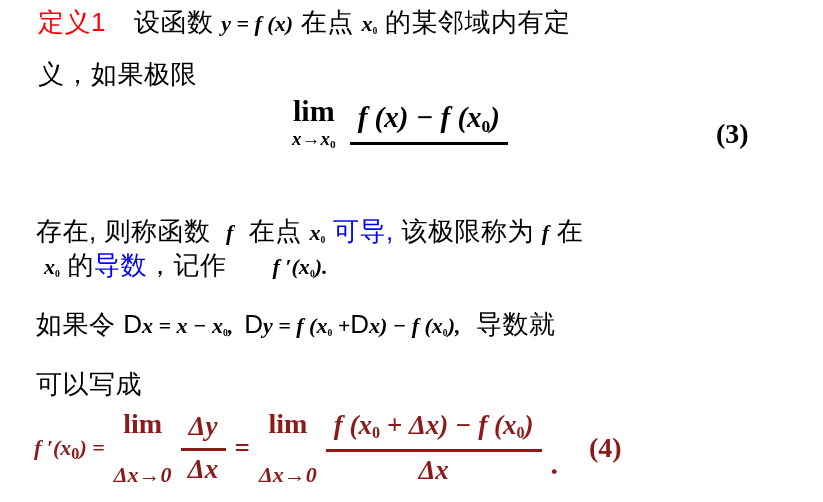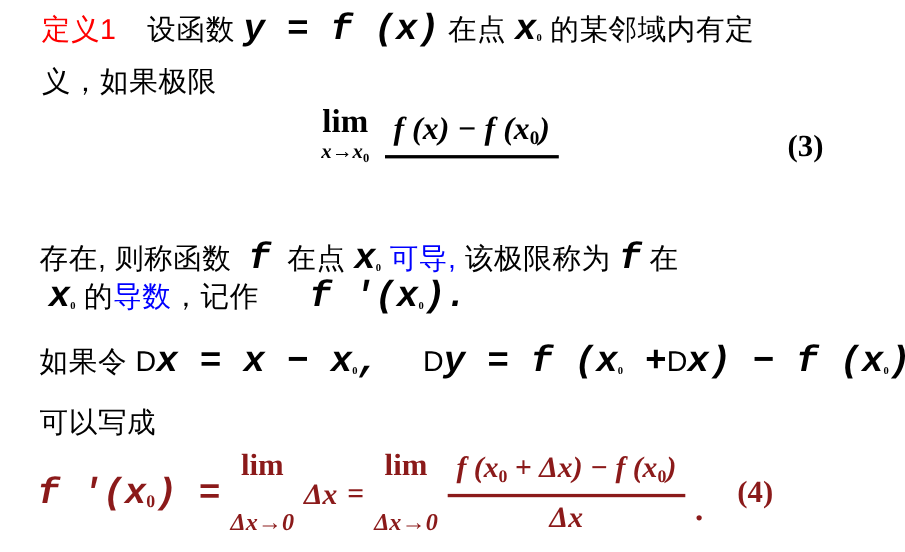--- a/index.html
+++ b/index.html
@@ -6,21 +6,21 @@
   html,body { background:#ffffff; }
   .slide {
     position:relative; width:823px; height:502px; background:#ffffff;
     overflow:hidden; color:#000;
     font-family:"Liberation Sans","DejaVu Sans",sans-serif;
   }
   .line { position:absolute; white-space:pre; line-height:1.25; }
   .cn  { font-family:"Liberation Sans","DejaVu Sans",sans-serif; font-weight:400; font-size:26px; letter-spacing:0.5px; }
   .red { color:#ff0000; }
   .blue{ color:#0000ff; }
-  .mi  { font-family:Liberation Mono, monospace; font-style:italic; font-weight:700; font-size:33px; }
+  .mi  { font-family:Liberation Serif, serif; font-style:italic; font-weight:700; font-size:22px; }
   .dsym{ font-family:"Liberation Sans","DejaVu Sans",sans-serif; font-style:normal; font-weight:400; font-size:26px; }
   .sub { font-family:"Liberation Serif","DejaVu Serif",serif; font-style:normal; font-weight:700; font-size:0.6em; vertical-align:-0.27em; }
   .l1-label { margin-right:28px; }
   .gap { margin-left:46px; }
 
   .formula {
     position:absolute; display:flex; align-items:center;
     font-family:"Liberation Serif","DejaVu Serif",serif; font-weight:700; font-style:italic;
   }
   .f3 { left:292px; top:96px; gap:14px; color:#000; font-size:29px; }
@@ -71,20 +71,21 @@
 
   <div class="line" style="left:36px; top:368px;"><span class="cn">可以写成</span></div>
 
   <div class="formula f4">
     <span><span class="mi">f ′(x</span><span class="sub">0</span><span class="mi">) = </span></span>
     <div class="limit">
       <span class="limword">lim</span>
       <span class="limunder">Δx→0</span>
     </div>
     <div class="frac">
+      <span class="num">Δy</span>
       <span class="den">Δx</span>
     </div>
     <span class="eqsign">=</span>
     <div class="limit">
       <span class="limword">lim</span>
       <span class="limunder">Δx→0</span>
     </div>
     <div class="frac">
       <span class="num"><span>f (x</span><span class="sub">0</span><span> + Δx) − f (x</span><span class="sub">0</span><span>)</span></span>
       <span class="den">Δx</span>

